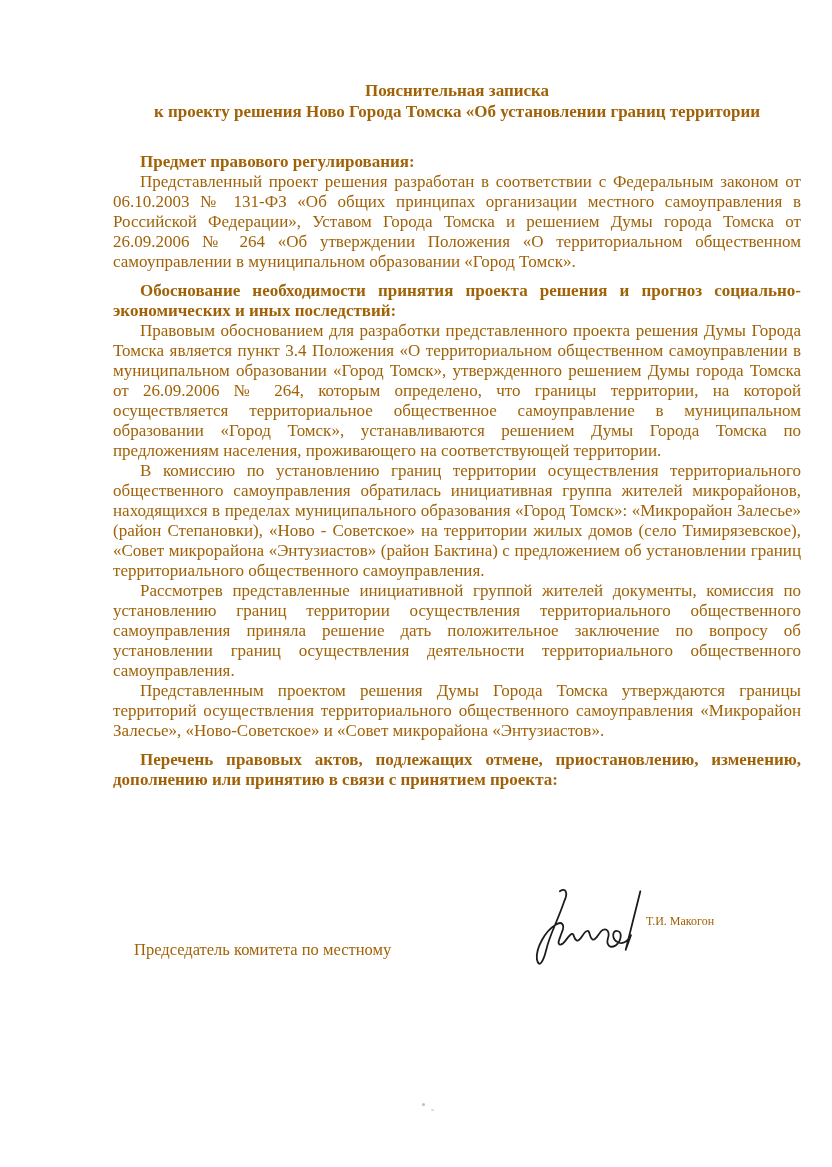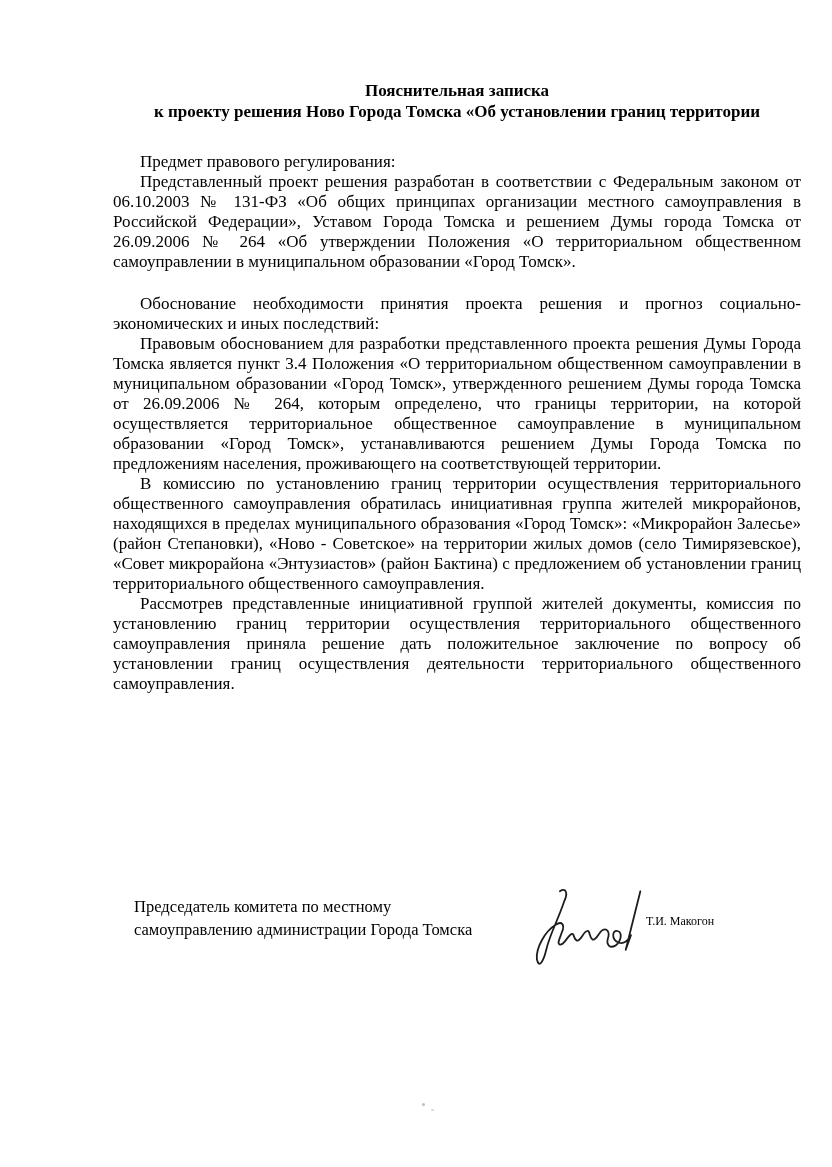--- a/index.html
+++ b/index.html
@@ -1,47 +1,47 @@
 <!DOCTYPE html>
 <html><head>
 <meta charset="utf-8">
 <style>
   html, body { margin: 0; padding: 0; background: #ffffff; }
   .page {
     position: relative;
     width: 832px;
     height: 1167px;
     background: #ffffff;
-    color: #000000;
+    color: #a16207;
     font-family: "Liberation Serif", "DejaVu Serif", serif;
     overflow: hidden;
   }
   .doc {
     position: absolute;
     left: 113px;
     top: 80px;
     width: 688px;
     font-size: 17px;
     line-height: 20px;
   }
   .title { text-align: center; font-weight: bold; }
   .title-line { line-height: 21px; }
   .section.first { margin-top: 30px; }
-  .section { margin-top: 22px; }
+  .section { margin-top: 9px; }
   .heading, .para {
     margin: 0;
     text-align: justify;
     text-indent: 27px;
     line-height: 20px;
   }
-  .heading { font-weight: normal; }
+  .heading { font-weight: bold; }
   .sig-text {
     position: absolute;
     left: 134px;
-    top: 895px;
+    top: 938px;
     width: 400px;
     font-size: 16.5px;
     line-height: 23px;
   }
   .sig-svg {
     position: absolute;
     left: 528px;
     top: 885px;
     width: 116px;
     height: 92px;
@@ -75,30 +75,31 @@
     <div class="section first">
       <p class="heading">Предмет правового регулирования:</p>
       <p class="para">Представленный проект решения разработан в соответствии с Федеральным законом от 06.10.2003 № 131-ФЗ «Об общих принципах организации местного самоуправления в Российской Федерации», Уставом Города Томска и решением Думы города Томска от 26.09.2006 № 264 «Об утверждении Положения «О территориальном общественном самоуправлении в муниципальном образовании «Город Томск».</p>
     </div>
 
     <div class="section">
       <p class="heading">Обоснование необходимости принятия проекта решения и прогноз социально-экономических и иных последствий:</p>
       <p class="para">Правовым обоснованием для разработки представленного проекта решения Думы Города Томска является пункт 3.4 Положения «О территориальном общественном самоуправлении в муниципальном образовании «Город Томск», утвержденного решением Думы города Томска от 26.09.2006 № 264, которым определено, что границы территории, на которой осуществляется территориальное общественное самоуправление в муниципальном образовании «Город Томск», устанавливаются решением Думы Города Томска по предложениям населения, проживающего на соответствующей территории.</p>
       <p class="para">В комиссию по установлению границ территории осуществления территориального общественного самоуправления обратилась инициативная группа жителей микрорайонов, находящихся в пределах муниципального образования «Город Томск»: «Микрорайон Залесье» (район Степановки), «Ново - Советское» на территории жилых домов (село Тимирязевское), «Совет микрорайона «Энтузиастов» (район Бактина) с предложением об установлении границ территориального общественного самоуправления.</p>
       <p class="para">Рассмотрев представленные инициативной группой жителей документы, комиссия по установлению границ территории осуществления территориального общественного самоуправления приняла решение дать положительное заключение по вопросу об установлении границ осуществления деятельности территориального общественного самоуправления.</p>
+      <p class="para">Представленным проектом решения Думы Города Томска утверждаются границы территорий осуществления территориального общественного самоуправления «Микрорайон Залесье», «Ново-Советское» и «Совет микрорайона «Энтузиастов».</p>
     </div>
 
     <div class="section">
+      <p class="heading">Перечень правовых актов, подлежащих отмене, приостановлению, изменению, дополнению или принятию в связи с принятием проекта:</p>
     </div>
 
   </div>
 
   <div class="sig-text">
     <div>Председатель комитета по местному</div>
-    <div>самоуправлению администрации Города Томска</div>
   </div>
 
   <svg class="sig-svg" viewBox="0 0 110 88" xmlns="http://www.w3.org/2000/svg" aria-hidden="true">
     <path d="M30,6 C36,2 38,8 34,16 C28,34 20,48 17,62 C14,74 10,80 8,71 C7,60 16,44 26,38 C32,34 35,38 32,45 C30,51 27,56 30,57 C34,58 37,49 41,47 C44,45.5 43,52 46,53 C50,54.5 52,45 56,44 C59,43 58,50 61,52 C65,54 67,45 71,43 C75,41 78,45 76,51 C74,57 78,61 83,58 C89,54 90,45 85,44 C80,43 79,52 86,55 C91,57 96,53 98,48 L93,62 L107,6" fill="none" stroke="#1c1c1c" stroke-width="1.7" stroke-linecap="round" stroke-linejoin="round"></path>
   </svg>
 
   <div class="sig-name">Т.И. Макогон</div>
 
   <div class="speck s1"></div>
   <div class="speck s2"></div>

